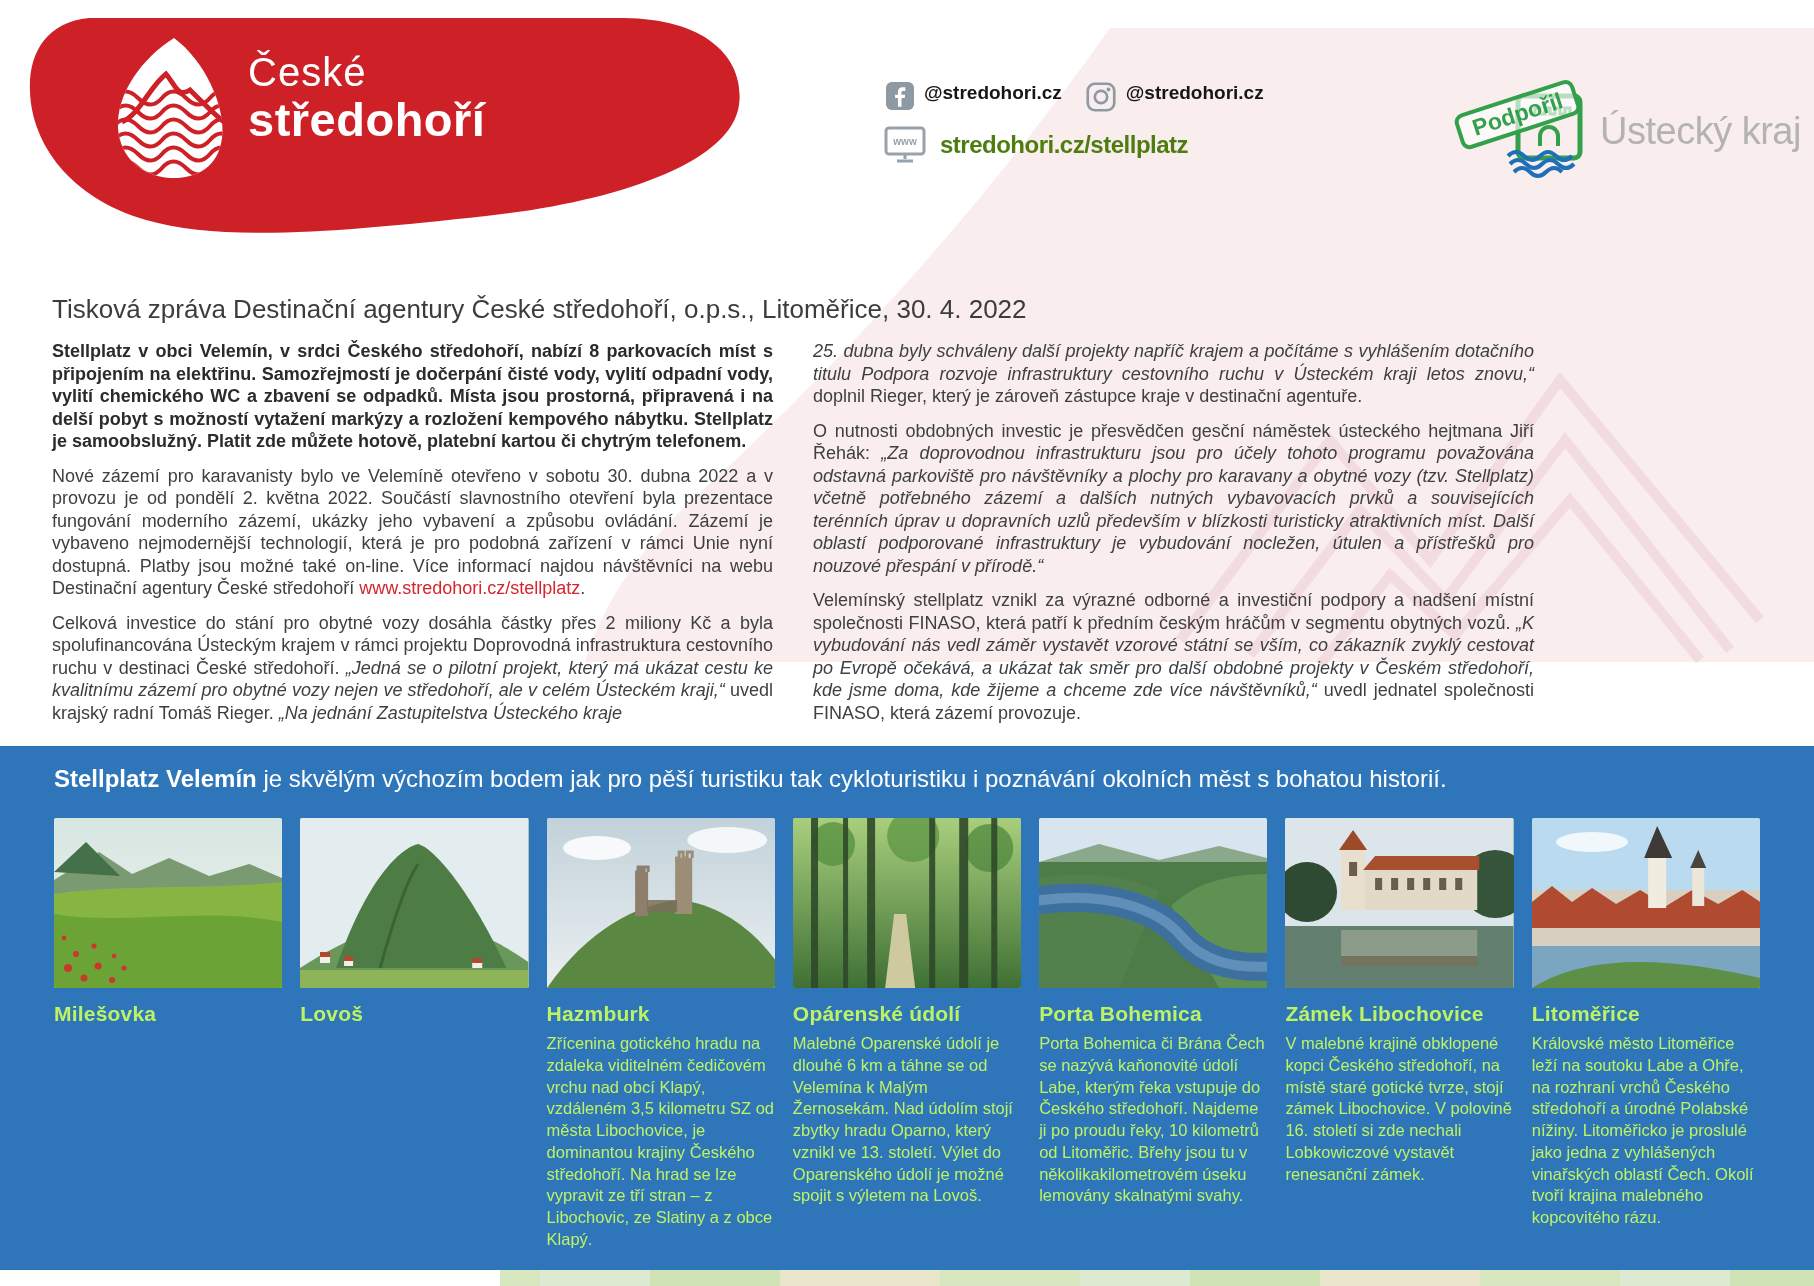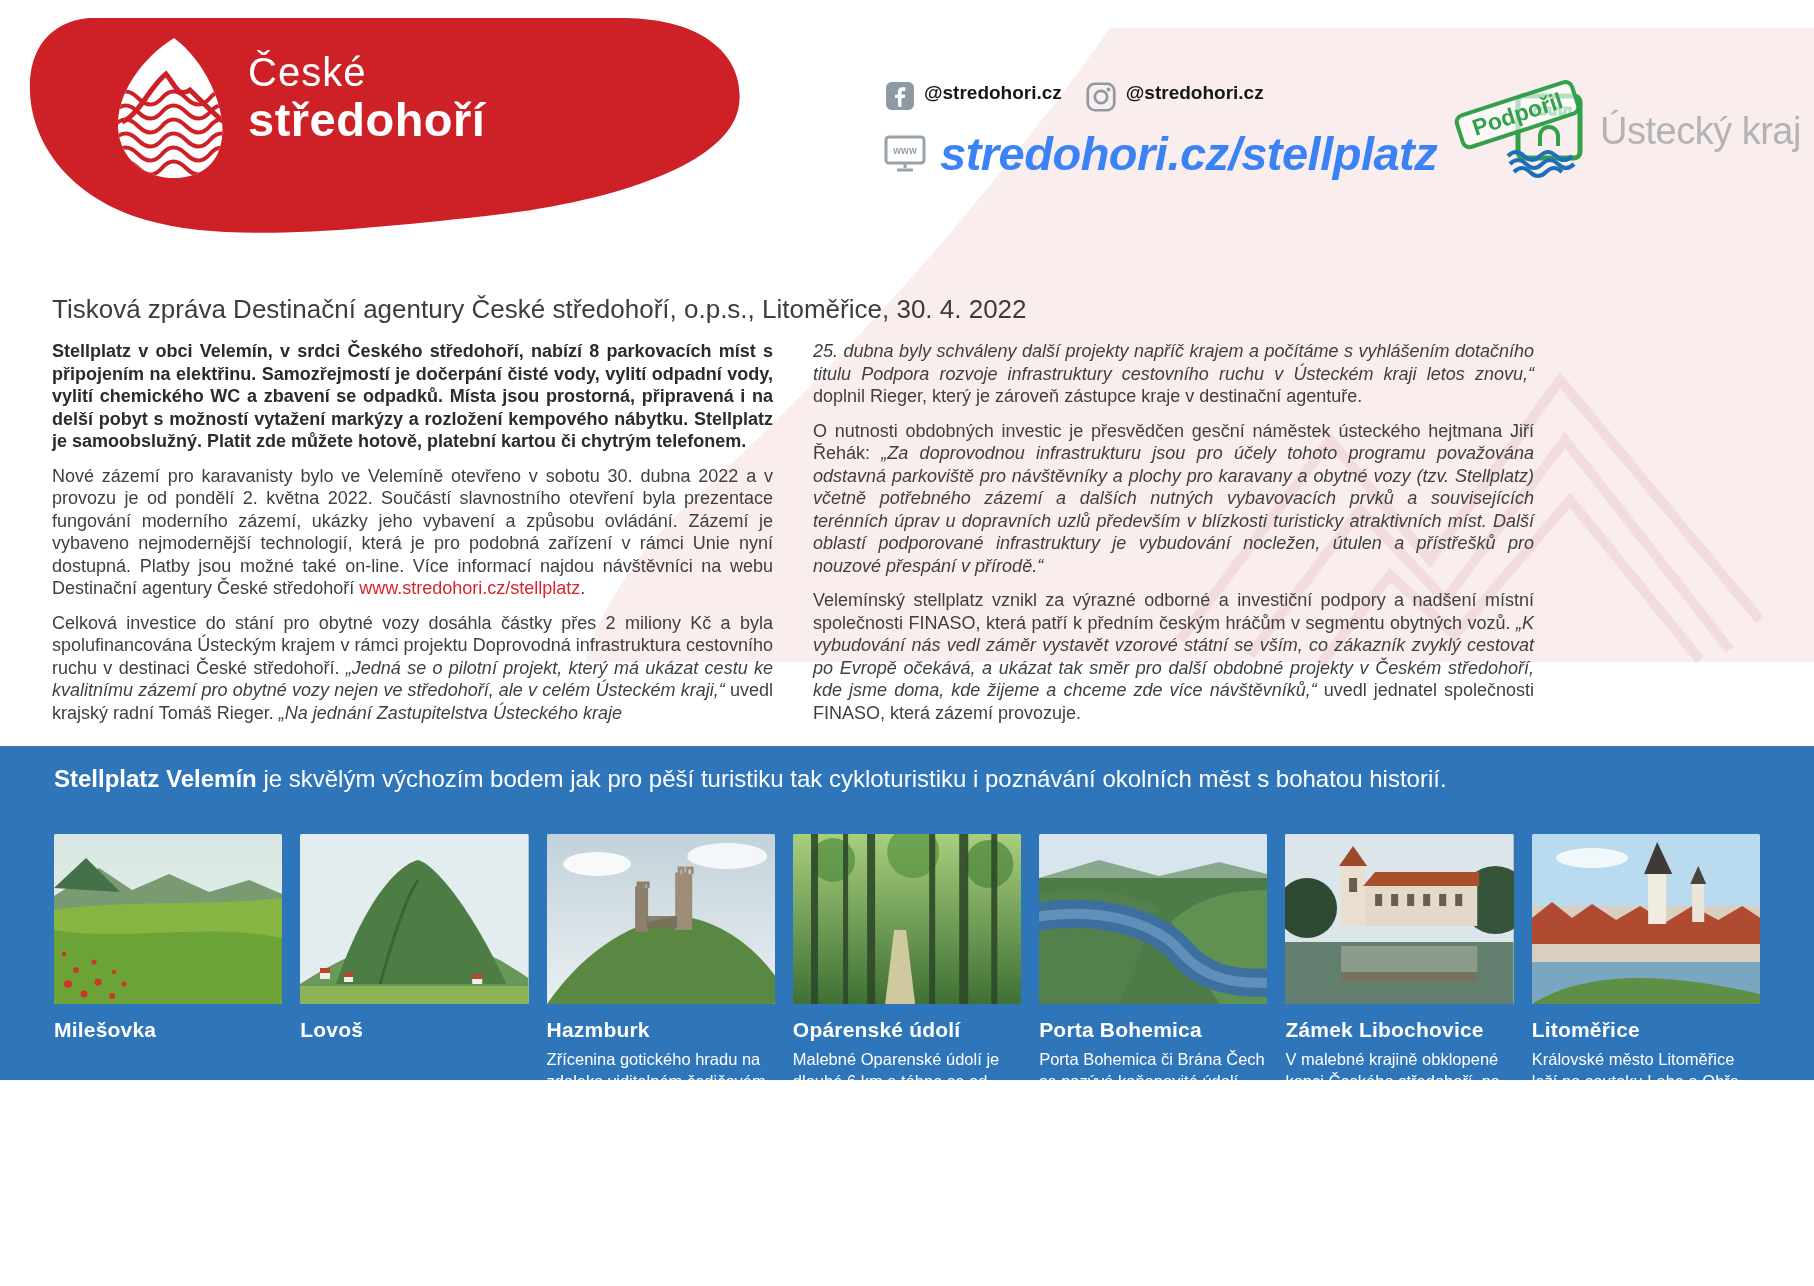--- a/index.html
+++ b/index.html
@@ -1,35 +1,35 @@
 <!DOCTYPE html>
 <html lang="cs"><head>
 <meta charset="utf-8">
 <style>
   html,body{margin:0;padding:0;background:#ffffff;}
-  #page{position:relative;width:1814px;height:1080px;background:#ffffff;overflow:hidden;
+  #page{position:relative;width:1814px;height:1286px;background:#ffffff;overflow:hidden;
         font-family:"Liberation Sans","DejaVu Sans",sans-serif;color:#3f3f3f;}
   svg{display:block;}
 
   
   #pale-blob{position:absolute;left:0;top:0;width:1814px;height:700px;z-index:1;}
   #red-blob{position:absolute;left:14px;top:12px;width:735px;height:225px;z-index:2;}
 
   
   .logo-icon{position:absolute;left:112px;top:36px;width:120px;height:145px;z-index:3;}
   .logo-text{position:absolute;left:248px;top:52px;z-index:3;color:#fff;line-height:1;}
   .logo-l1{font-size:40px;font-weight:400;letter-spacing:1px;}
   .logo-l2{font-size:47px;font-weight:800;margin-top:4px;letter-spacing:0.5px;}
 
   
   .social-row{position:absolute;left:886px;top:82px;display:flex;gap:10px;z-index:3;}
   .handle{font-size:19px;font-weight:700;color:#161616;}
   .ig-gap{margin-left:14px;}
   .web-row{position:absolute;left:884px;top:126px;display:flex;align-items:center;gap:14px;z-index:3;}
-  .web-url{font-size:47px;font-weight:800;color:#3b82f6;letter-spacing:-0.5px;font-style:italic;}
+  .web-url{font-size:24px;font-weight:800;color:#4d7c0f;letter-spacing:-0.5px;}
 
   
   .stamp{position:absolute;left:1455px;top:96px;z-index:4;transform:rotate(-18deg);
          border:4px solid #33a04c;border-radius:9px;padding:1px 12px;color:#33a04c;
          font-size:23px;font-weight:800;background:rgba(255,255,255,0.65);}
   .castle{position:absolute;left:1506px;top:88px;width:88px;height:92px;z-index:3;}
   .region-label{position:absolute;left:1600px;top:110px;z-index:3;font-size:38px;font-weight:400;
                 color:#b3b3b3;letter-spacing:-0.5px;}
 
   
@@ -43,21 +43,21 @@
   .run-i{font-style:italic;}
   .run-b{font-weight:700;color:#2b2b2b;}
   .run-link{color:#d6252c;}
 
   
   .band{position:absolute;left:0;top:746px;width:1814px;height:524px;background:#2e76b9;z-index:3;}
   .band-intro{position:absolute;left:54px;top:18px;right:54px;color:#ffffff;font-size:24px;line-height:1.25;}
   .band-intro .b{font-weight:800;}
   .cards{position:absolute;left:54px;top:72px;width:1706px;display:grid;
          grid-template-columns:repeat(7,1fr);gap:18px;}
-  .card{color:#ffffff;margin-top:16px;}
+  .card{color:#bef264;}
   .card-photo{height:170px;overflow:hidden;border-radius:2px;background:#9db8a0;}
   .card-photo svg{width:100%;height:100%;}
   .card-title{font-size:21px;font-weight:800;margin:14px 0 7px 0;letter-spacing:0.2px;}
   .card-text{font-size:16.5px;line-height:1.32;font-weight:400;}
 
   
   .map-strip{position:absolute;left:0;top:1270px;width:1814px;height:16px;z-index:4;
     background:
       linear-gradient(90deg,#ffffff 0 500px,rgba(255,255,255,0) 500px),
       repeating-linear-gradient(90deg,#dcead2 0 110px,#cfe3b4 110px 240px,#e9e6cc 240px 400px,#d7e7c0 400px 540px);}

